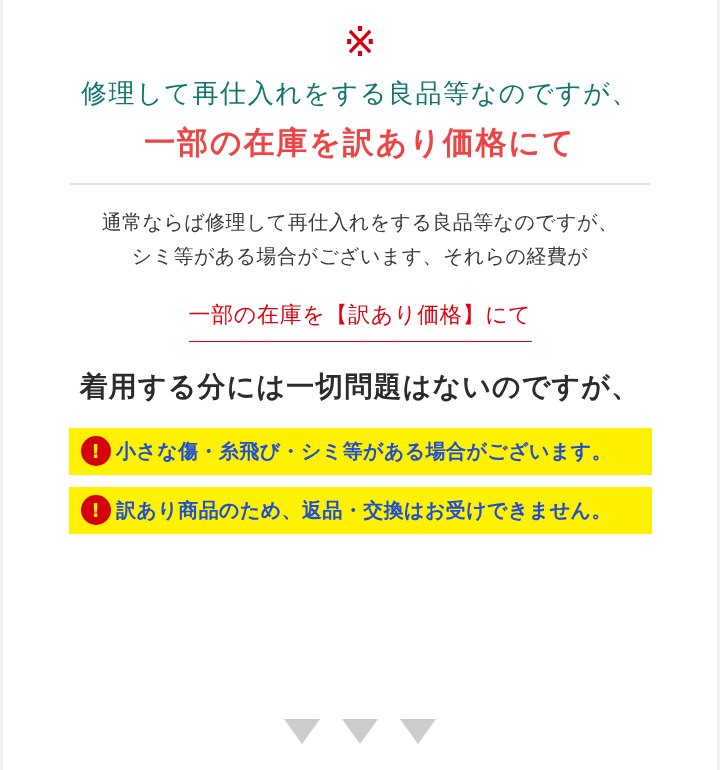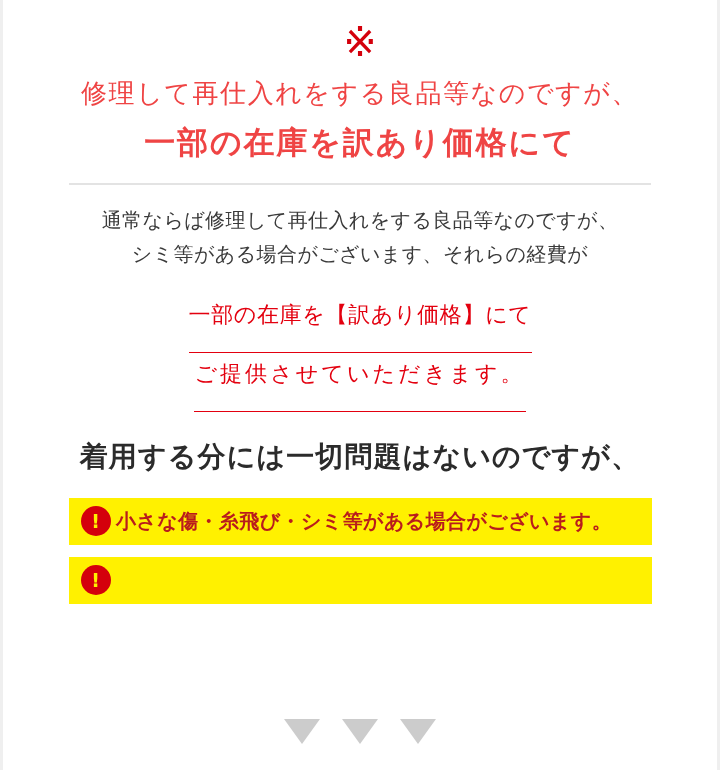--- a/index.html
+++ b/index.html
@@ -43,21 +43,21 @@
   .asterisk-mark {
     color: #d4000c;
     font-size: 40px;
     line-height: 1;
     margin-bottom: 14px;
     font-family: "DejaVu Sans", sans-serif;
     letter-spacing: 0;
   }
 
   .lead {
-    color: #ef4444;
+    color: #0f766e;
     font-size: 26px;
     line-height: 1.35;
     letter-spacing: 0.06em;
     margin-bottom: 10px;
     white-space: nowrap;
   }
 
   .headline {
     color: #ef4444;
     font-size: 31px;
@@ -73,33 +73,33 @@
     background: #e3e3e3;
     margin: 17px auto 20px auto;
   }
 
   .body-text {
     color: #3a3a3a;
     font-size: 20px;
     line-height: 1.72;
     letter-spacing: 0.02em;
   }
-  .body-text div { white-space: nowrap; font-family: Liberation Mono, monospace; }
+  .body-text div { white-space: nowrap; }
 
   .emphasis {
     margin-top: 20px;
     color: #e3000f;
     font-size: 22px;
     line-height: 1.95;
     letter-spacing: 0.03em;
   }
   .emphasis span {
     display: inline-block;
     border-bottom: 1.5px solid #e3000f;
-    padding-bottom: 15px;
+    padding-bottom: 4px;
     white-space: nowrap;
   }
   .emphasis .sp2 { letter-spacing: 0.14em; }
 
   .sub-note {
     margin-top: 26px;
     color: #2b2b2b;
     font-size: 28px;
     font-weight: bold;
     letter-spacing: 0.04em;
@@ -128,21 +128,21 @@
     font-weight: bold;
     line-height: 30px;
     text-align: center;
     margin-left: 12px;
     flex: 0 0 auto;
     font-family: "DejaVu Sans", sans-serif;
   }
   .warn-text {
     flex: 1 1 auto;
     text-align: center;
-    color: #b91c1c;
+    color: #1d4ed8;
     font-size: 20px;
     font-weight: bold;
     letter-spacing: 0.02em;
     padding-right: 34px;
     white-space: nowrap;
   }
 
   .arrows {
     position: absolute;
     left: 0;
@@ -176,32 +176,32 @@
 
     <div class="divider"></div>
 
     <div class="body-text">
       <div>通常ならば修理して再仕入れをする良品等なのですが、</div>
       <div>シミ等がある場合がございます、それらの経費が</div>
     </div>
 
     <div class="emphasis">
       <div><span>一部の在庫を【訳あり価格】にて</span></div>
-      <div><span class="sp2">ご提供させていただきます。</span></div>
     </div>
 
     <div class="sub-note">着用する分には一切問題はないのですが、</div>
 
     <div class="warnings">
       <div class="warn-row">
         <div class="warn-badge">!</div>
         <div class="warn-text">小さな傷・糸飛び・シミ等がある場合がございます。</div>
       </div>
       <div class="warn-row">
         <div class="warn-badge">!</div>
+        <div class="warn-text">訳あり商品のため、返品・交換はお受けできません。</div>
       </div>
     </div>
 
   </div>
 
   <div class="arrows">
     <div class="arrow"></div>
     <div class="arrow"></div>
     <div class="arrow"></div>
   </div>

